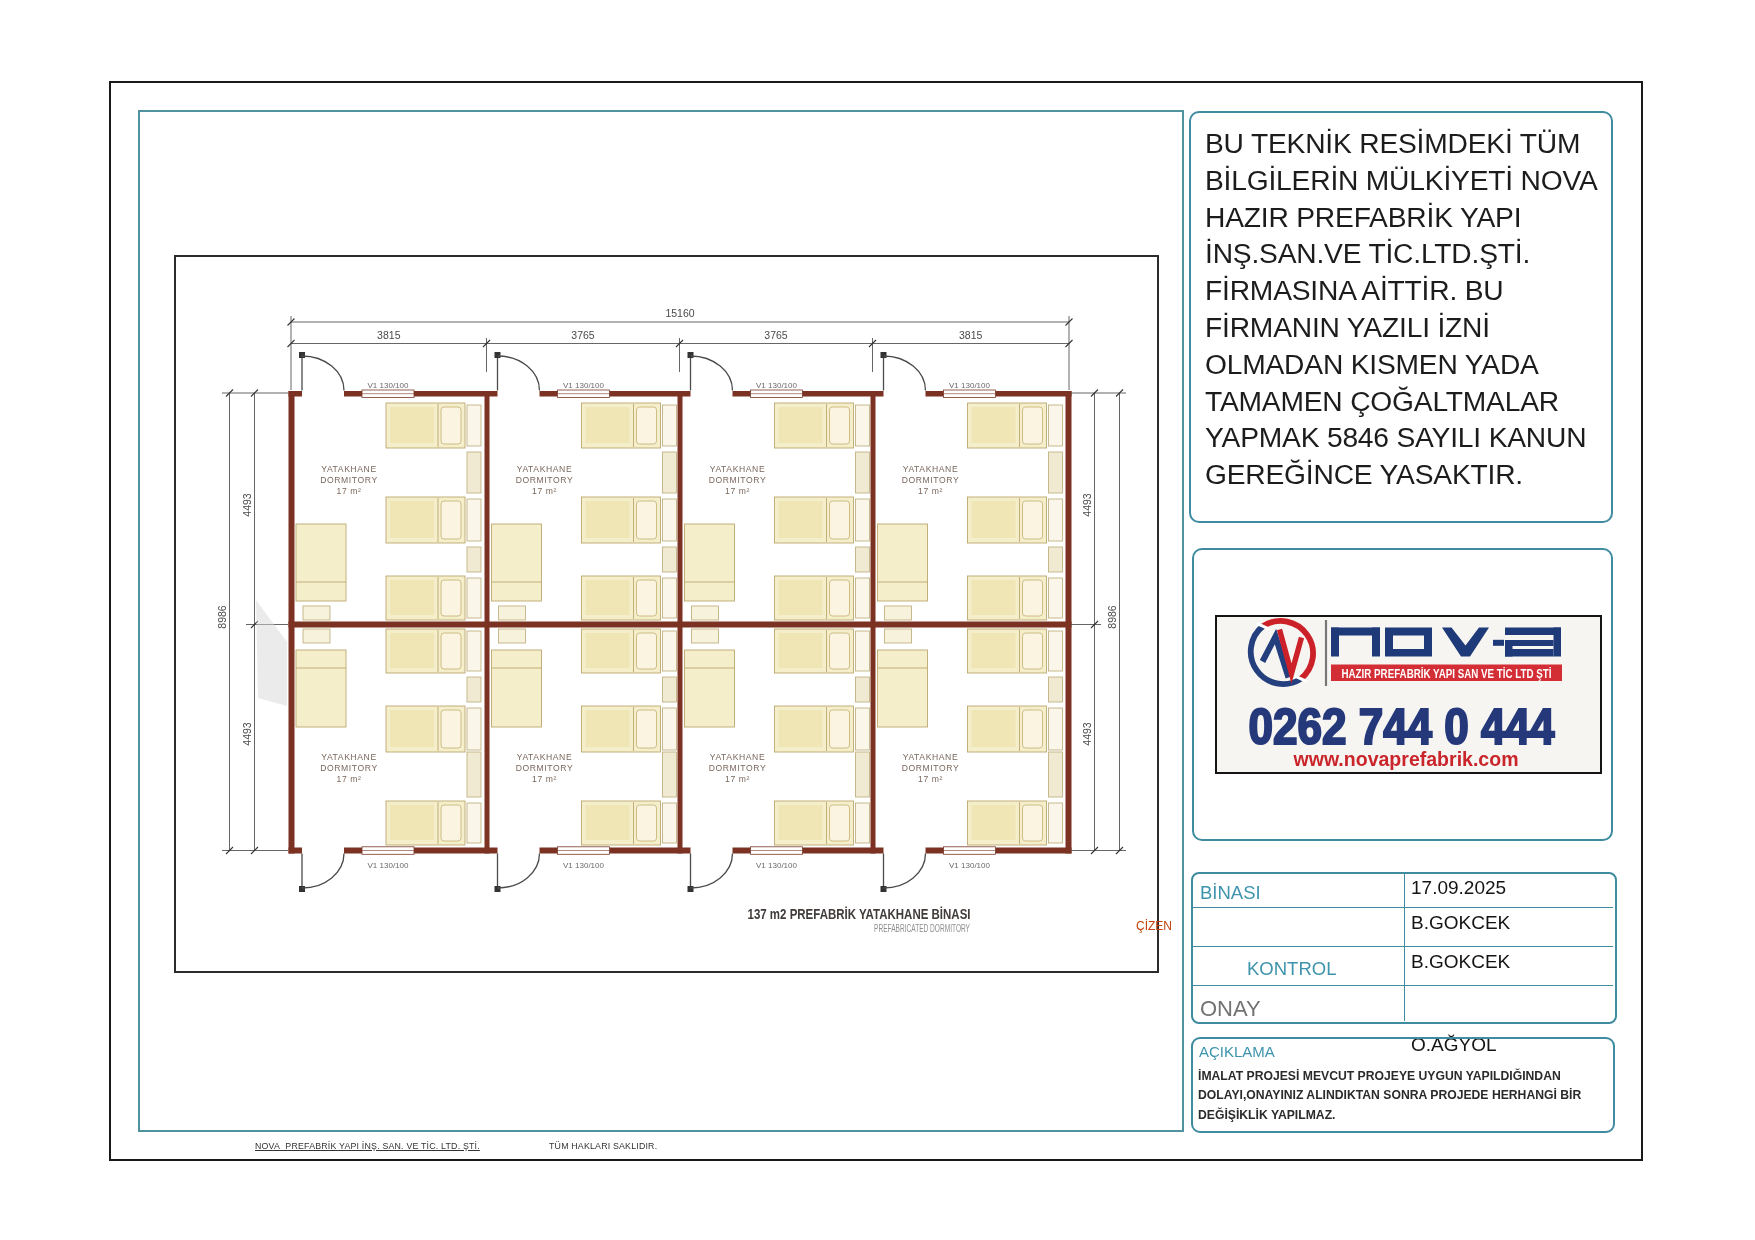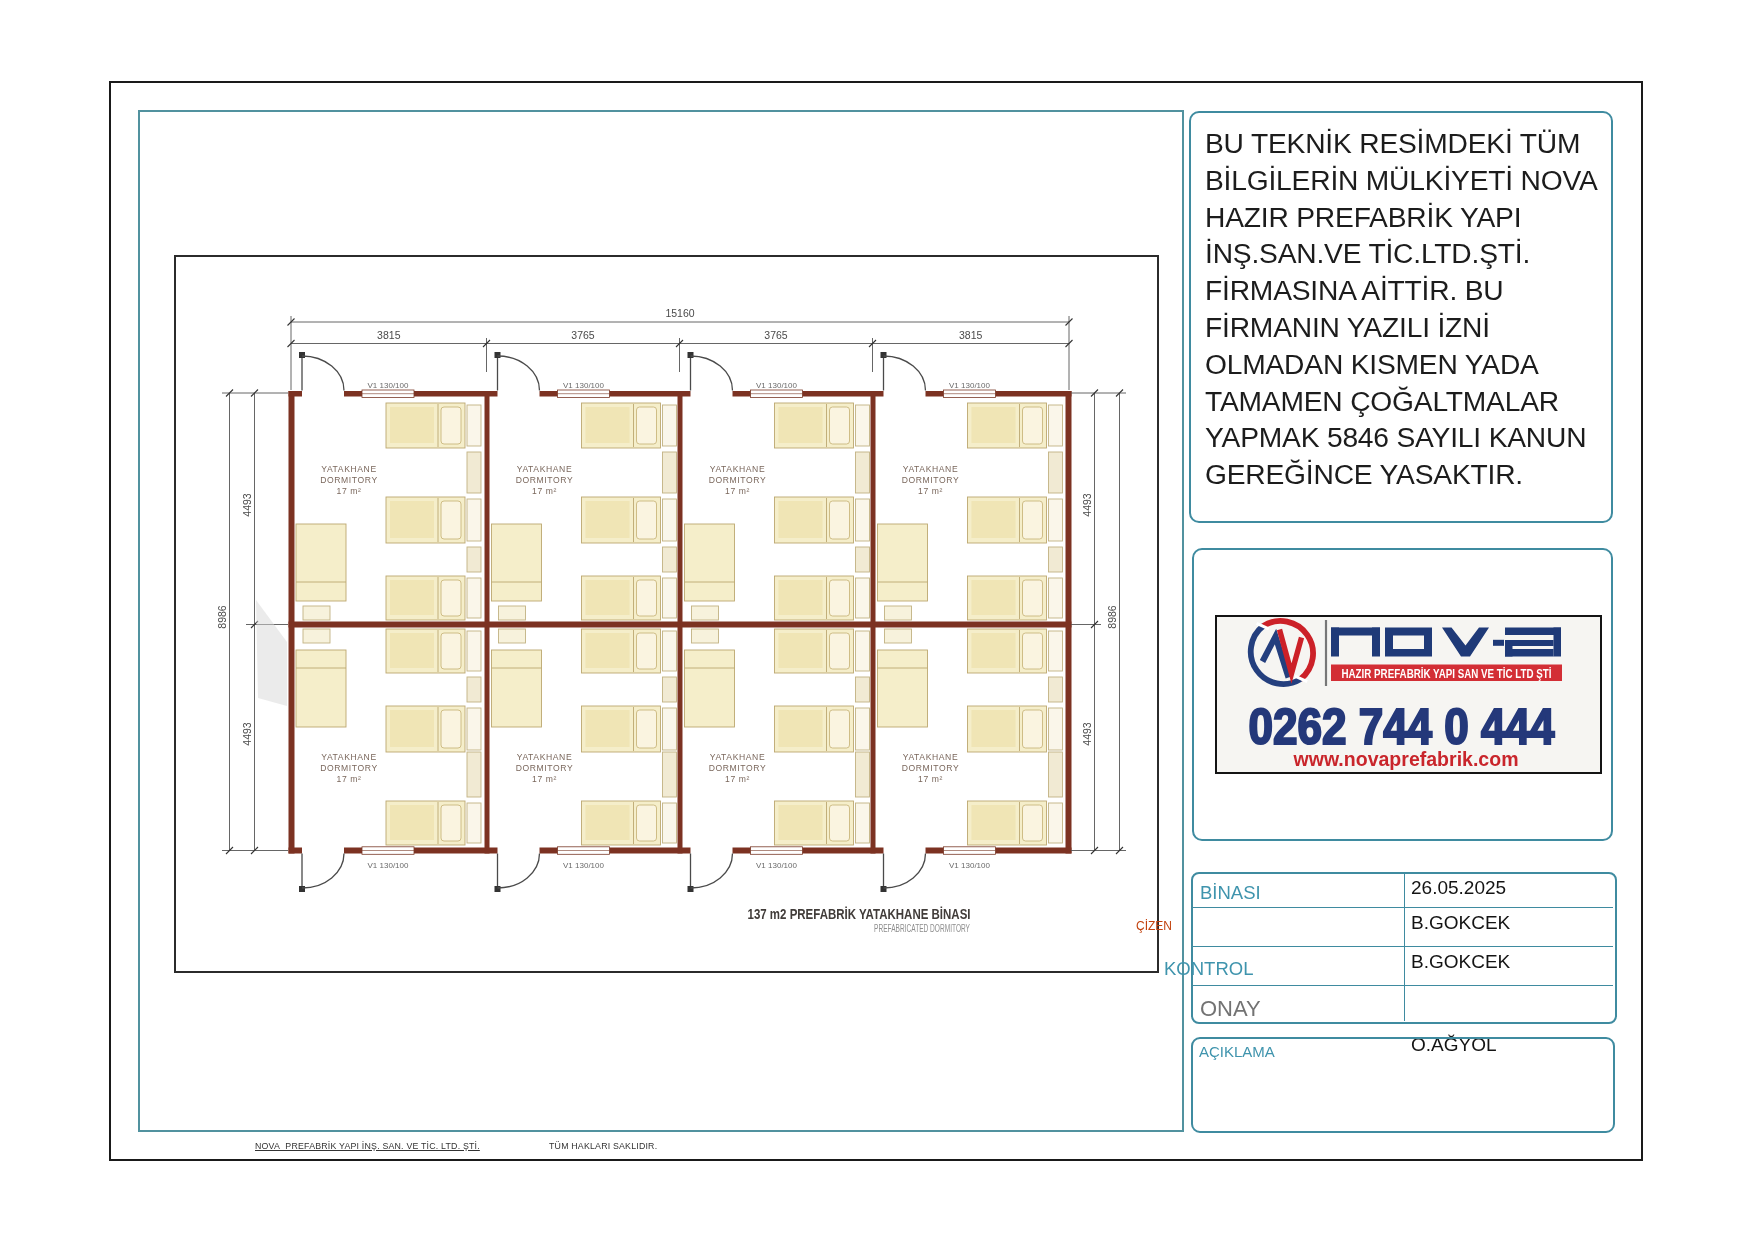--- a/index.html
+++ b/index.html
@@ -505,36 +505,37 @@
 <div class="abs" style="left:1403.5px;top:872px;width:1.6px;height:149px;background:#3f8ba0;"></div>
 
 <div class="abs" style="left:1191px;top:906.5px;width:422px;height:1.6px;background:#3f8ba0;"></div>
 
 <div class="abs" style="left:1191px;top:945.5px;width:422px;height:1.6px;background:#3f8ba0;"></div>
 
 <div class="abs" style="left:1191px;top:984.5px;width:422px;height:1.6px;background:#3f8ba0;"></div>
 
 <div class="abs" style="left:1200px;top:881.8px;font-size:18.5px;color:#3f94ad;">BİNASI</div>
 
-<div class="abs" style="left:1411px;top:877.0px;font-size:19px;color:#141414;">26.05.2025</div>
+<div class="abs" style="left:1411px;top:877.0px;font-size:19px;color:#141414;">17.09.2025</div>
 
 <div class="abs" style="left:1136px;top:918.5px;font-size:12px;color:#c2410c;">ÇİZEN</div>
 
 <div class="abs" style="left:1411px;top:911.5px;font-size:19px;color:#141414;">B.GOKCEK</div>
 
-<div class="abs" style="left:1164px;top:957.5px;font-size:18.5px;color:#3f94ad;">KONTROL</div>
+<div class="abs" style="left:1247px;top:957.5px;font-size:18.5px;color:#3f94ad;">KONTROL</div>
 
 <div class="abs" style="left:1411px;top:950.5px;font-size:19px;color:#141414;">B.GOKCEK</div>
 
 <div class="abs" style="left:1200px;top:996.2px;font-size:22px;color:#737373;">ONAY</div>
 
 <div class="abs" style="left:1411px;top:989.5px;font-size:19px;color:#141414;margin-top:44px;">O.AĞYOL</div>
 
 <div class="abs" style="left:1191px;top:1037px;width:420px;height:92px;border:2px solid #3f8ba0;border-radius:9px;"></div>
 
 <div class="abs" style="left:1199px;top:1043px;font-size:15px;color:#3f94ad;">AÇIKLAMA</div>
 
+<div class="abs" style="left:1198px;top:1066.5px;font-size:12.2px;line-height:19.6px;font-weight:bold;color:#2b2b2b;white-space:nowrap;">İMALAT PROJESİ MEVCUT PROJEYE UYGUN YAPILDIĞINDAN<br>DOLAYI,ONAYINIZ ALINDIKTAN SONRA PROJEDE HERHANGİ BİR<br>DEĞİŞİKLİK YAPILMAZ.</div>
 
 <div class="abs" style="left:255px;top:1141px;font-size:8.8px;color:#333;letter-spacing:0.2px;text-decoration:underline;">NOVA&nbsp;&nbsp;PREFABRİK YAPI İNŞ. SAN. VE TİC. LTD. ŞTİ.</div>
 
 <div class="abs" style="left:549px;top:1141px;font-size:8.8px;color:#333;letter-spacing:0.2px;">TÜM HAKLARI SAKLIDIR.</div>
 
 </div>
 
 </body></html>

